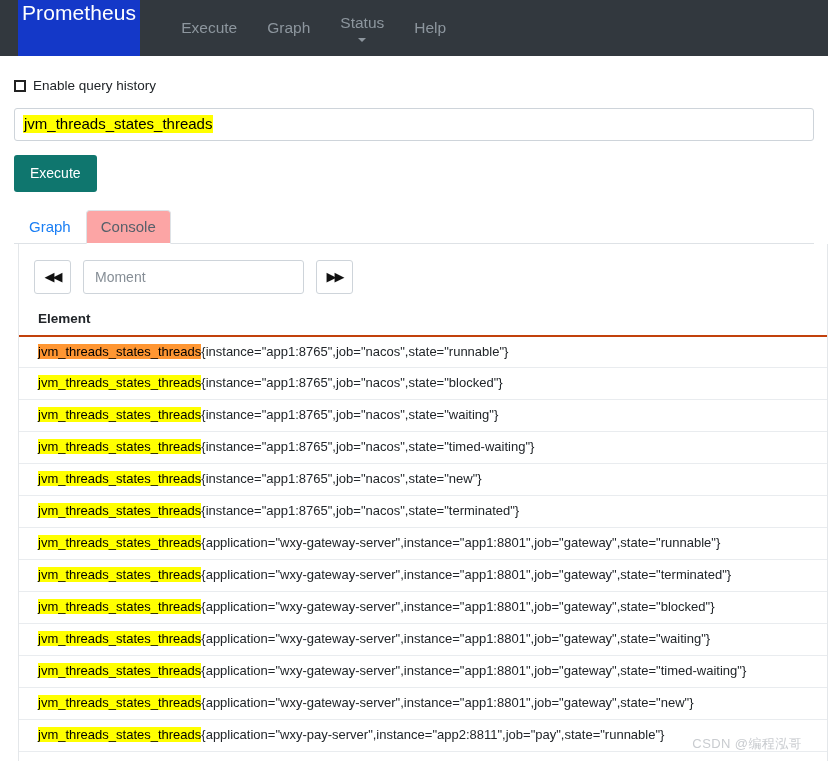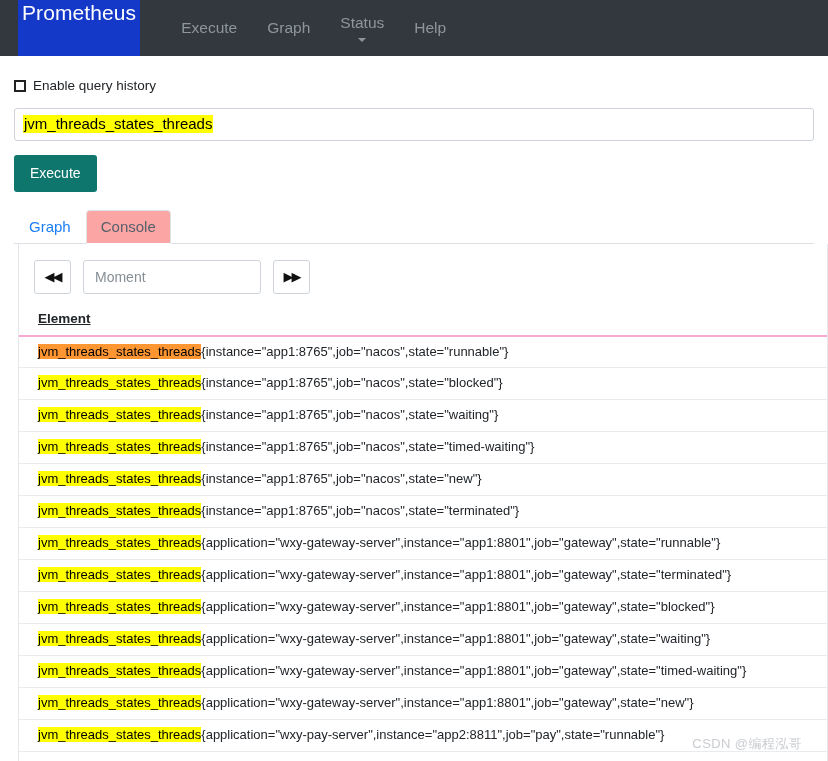--- a/index.html
+++ b/index.html
@@ -209,21 +209,21 @@
     align-items: center;
     justify-content: center;
     font-size: 13px;
     color: #111;
     cursor: pointer;
     border-radius: 3px;
     box-sizing: border-box;
     letter-spacing: -2px;
   }
   .moment-input {
-    width: 178px;
+    width: 221px;
     height: 34px;
     border: 1px solid #ced4da;
     border-radius: 3px;
     margin: 0 12px;
     display: flex;
     align-items: center;
     padding-left: 11px;
     box-sizing: border-box;
     color: #868e96;
     font-size: 14px;
@@ -237,22 +237,21 @@
     width: 100%;
     border-collapse: collapse;
     table-layout: fixed;
   }
   .table th {
     text-align: left;
     font-size: 13.5px;
     font-weight: bold;
     color: #212529;
     padding: 0 0 9px 19px;
-    border-bottom: 2px solid #f9a8d4;
-    text-decoration: underline;
+    border-bottom: 2px solid #c2410c;
   }
   .table td {
     font-size: 13px;
     color: #212529;
     padding: 8px 0 8px 19px;
     border-bottom: 1px solid #e9ecef;
     white-space: nowrap;
     overflow: hidden;
     line-height: 1.15;
   }

